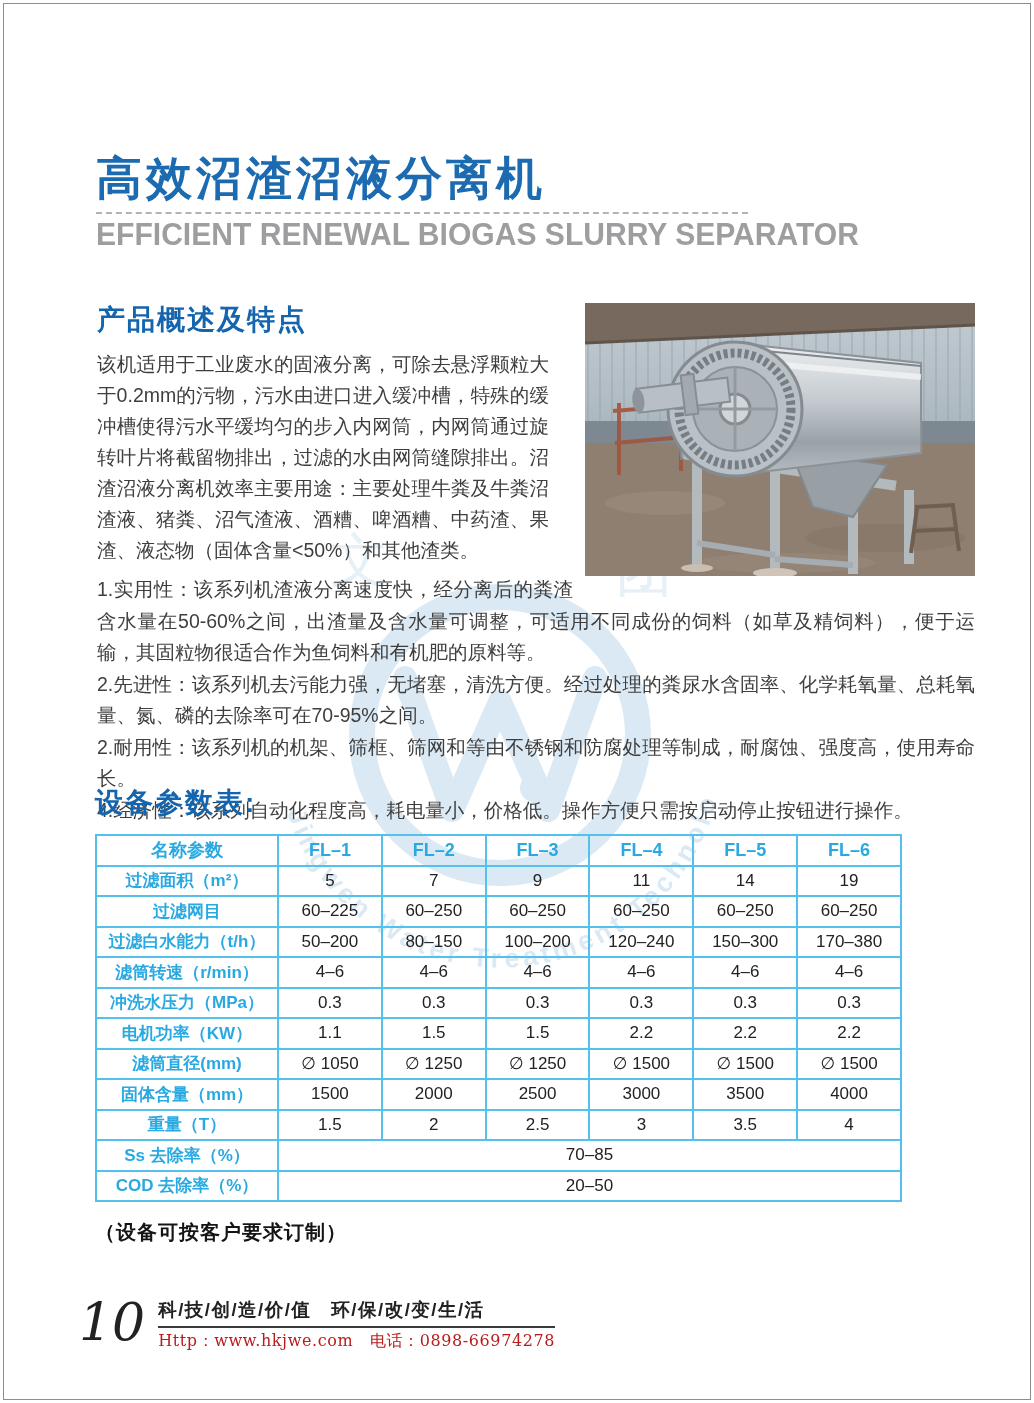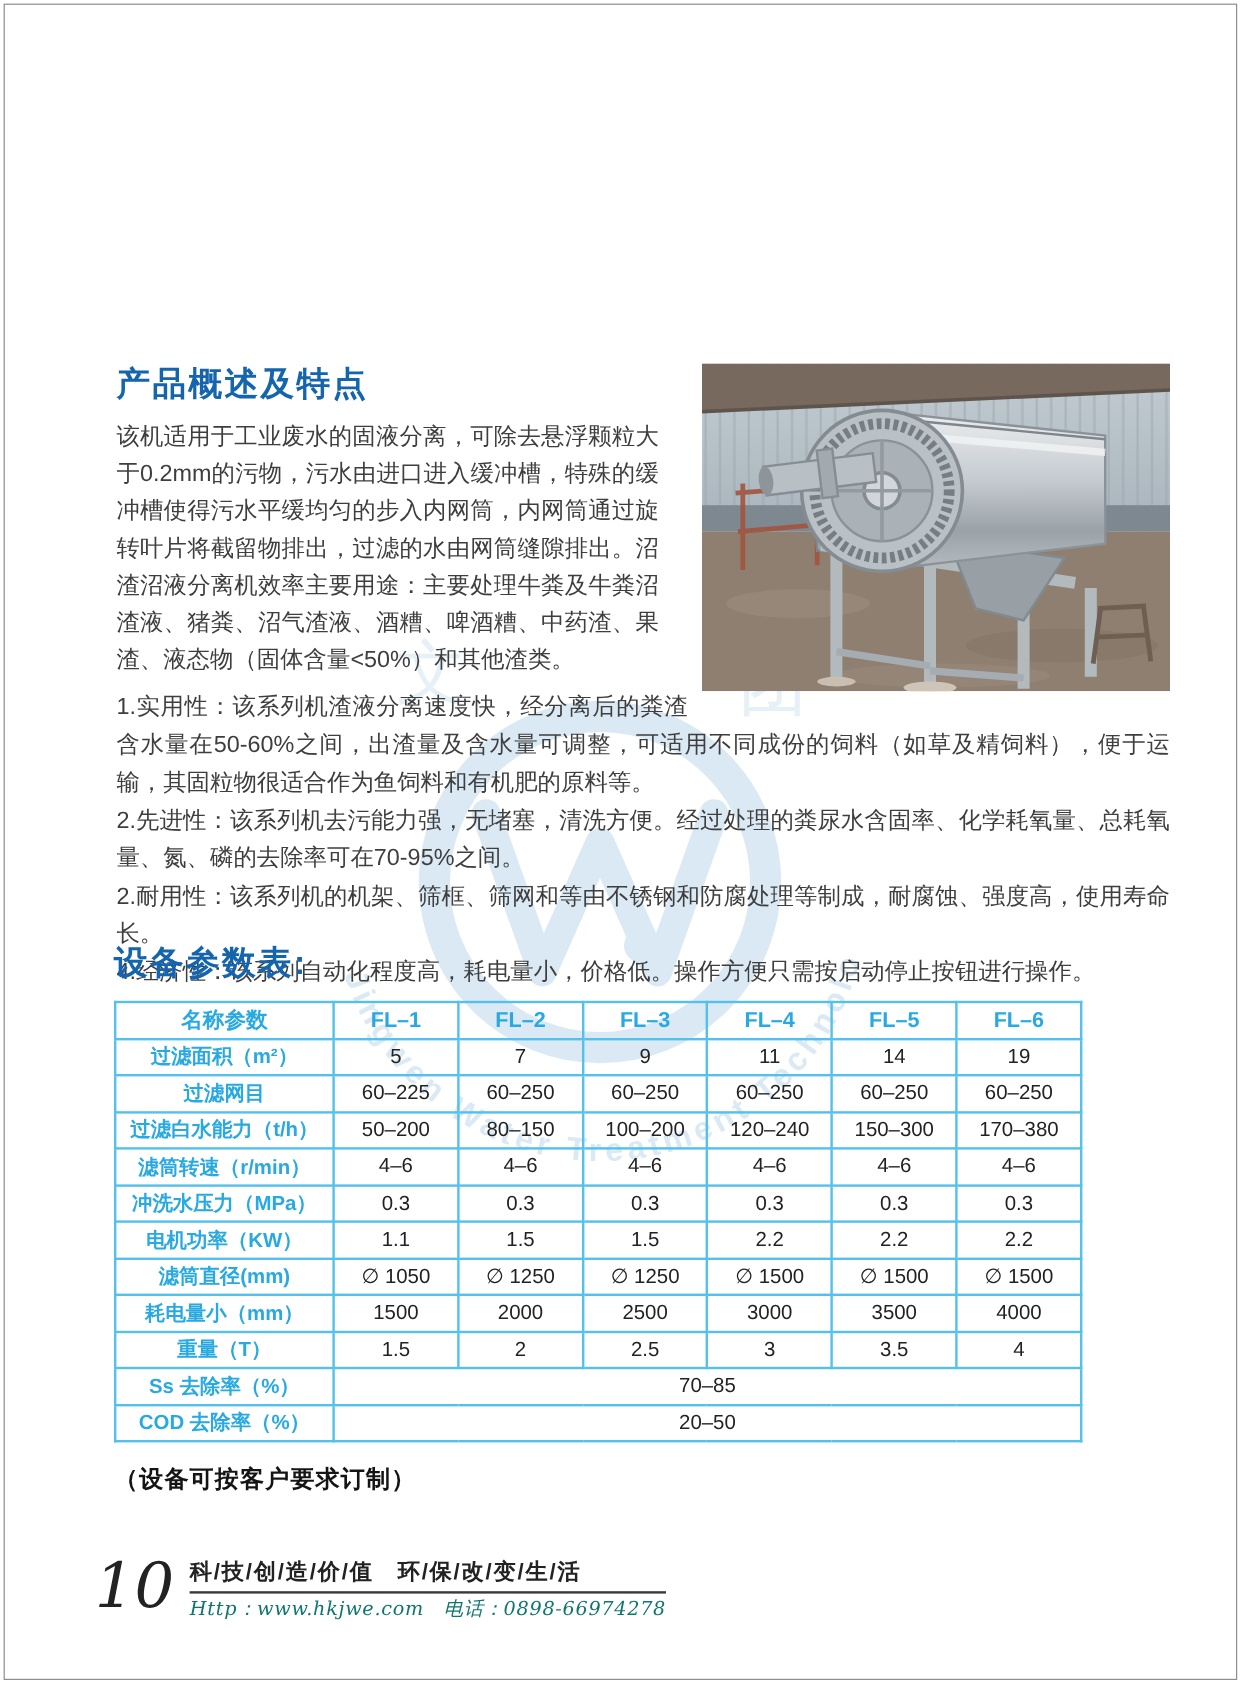--- a/index.html
+++ b/index.html
@@ -34,41 +34,46 @@
   .spec-table col.c0{width:182px;}
 
   .note{margin-top:17px;font-size:20px;font-weight:bold;color:#141414;letter-spacing:1px;}
 
   
   .footer{position:absolute;left:79px;top:1297px;display:flex;align-items:flex-start;z-index:1;}
   .pagenum{font-family:"DejaVu Serif","Liberation Serif",serif;font-style:italic;font-size:52px;
     line-height:50px;color:#222;margin-right:13px;}
   .slogan{font-size:18.5px;font-weight:bold;color:#222;letter-spacing:1.5px;white-space:pre;
     padding-bottom:4px;border-bottom:2px solid #3a3a3a;}
-  .contact{font-family:"DejaVu Serif","Liberation Serif",serif;font-size:16px;color:#0f766e;
-    margin-top:3px;letter-spacing:.6px;white-space:pre;font-style:italic;}
+  .contact{font-family:"DejaVu Serif","Liberation Serif",serif;font-size:16px;color:#b91c1c;
+    margin-top:3px;letter-spacing:.6px;white-space:pre;}
 </style>
 </head>
 <body>
 
 <div class="page">
   <div class="page-border"></div>
 
   <svg class="watermark" width="550" height="560" viewBox="-275 -275 550 560" aria-hidden="true">
     <circle cx="0" cy="-5" r="138" fill="none" stroke="#c2dcee" stroke-width="26"></circle>
     <path d="M -95 -62 L -48 70 L 0 -38 L 48 70 L 95 -62" fill="none" stroke="#c2dcee" stroke-width="24" stroke-linecap="round" stroke-linejoin="round"></path>
     <circle cx="34" cy="48" r="14" fill="#c2dcee"></circle>
     <path id="wm-arc" d="M -218 55 A 224 224 0 0 0 218 55" fill="none"></path>
     <text font-size="27" letter-spacing="4" fill="#c2dcee" font-weight="bold" font-family="Liberation Sans, sans-serif">
       <textPath href="#wm-arc" startOffset="3%">Jingwen Water Treatment Technology</textPath>
     </text>
     <text x="-170" y="-160" font-size="58" fill="#d7e7f3">文</text>
     <text x="115" y="-150" font-size="58" fill="#d7e7f3">团</text>
   </svg>
 
+  <div class="title-block">
+    <h1 class="main-title">高效沼渣沼液分离机</h1>
+    <div class="title-dash"></div>
+    <div class="sub-title">EFFICIENT RENEWAL BIOGAS SLURRY SEPARATOR</div>
+  </div>
 
   <div class="overview">
 
     <svg class="photo" viewBox="0 0 390 273" aria-hidden="true">
       <defs>
         <linearGradient id="drum" x1="0" y1="0" x2="0" y2="1">
           <stop offset="0" stop-color="#eceef0"></stop>
           <stop offset="0.45" stop-color="#c3c9ce"></stop>
           <stop offset="0.75" stop-color="#9aa2a8"></stop>
           <stop offset="1" stop-color="#b6bcc1"></stop>
@@ -235,21 +240,21 @@
           <tr>
             <td class="rowlabel">滤筒直径(mm)</td>
             <td>∅ 1050</td>
             <td>∅ 1250</td>
             <td>∅ 1250</td>
             <td>∅ 1500</td>
             <td>∅ 1500</td>
             <td>∅ 1500</td>
           </tr>
           <tr>
-            <td class="rowlabel">耗电量小（mm）</td>
+            <td class="rowlabel">固体含量（mm）</td>
             <td>1500</td>
             <td>2000</td>
             <td>2500</td>
             <td>3000</td>
             <td>3500</td>
             <td>4000</td>
           </tr>
           <tr>
             <td class="rowlabel">重量（T）</td>
             <td>1.5</td>

